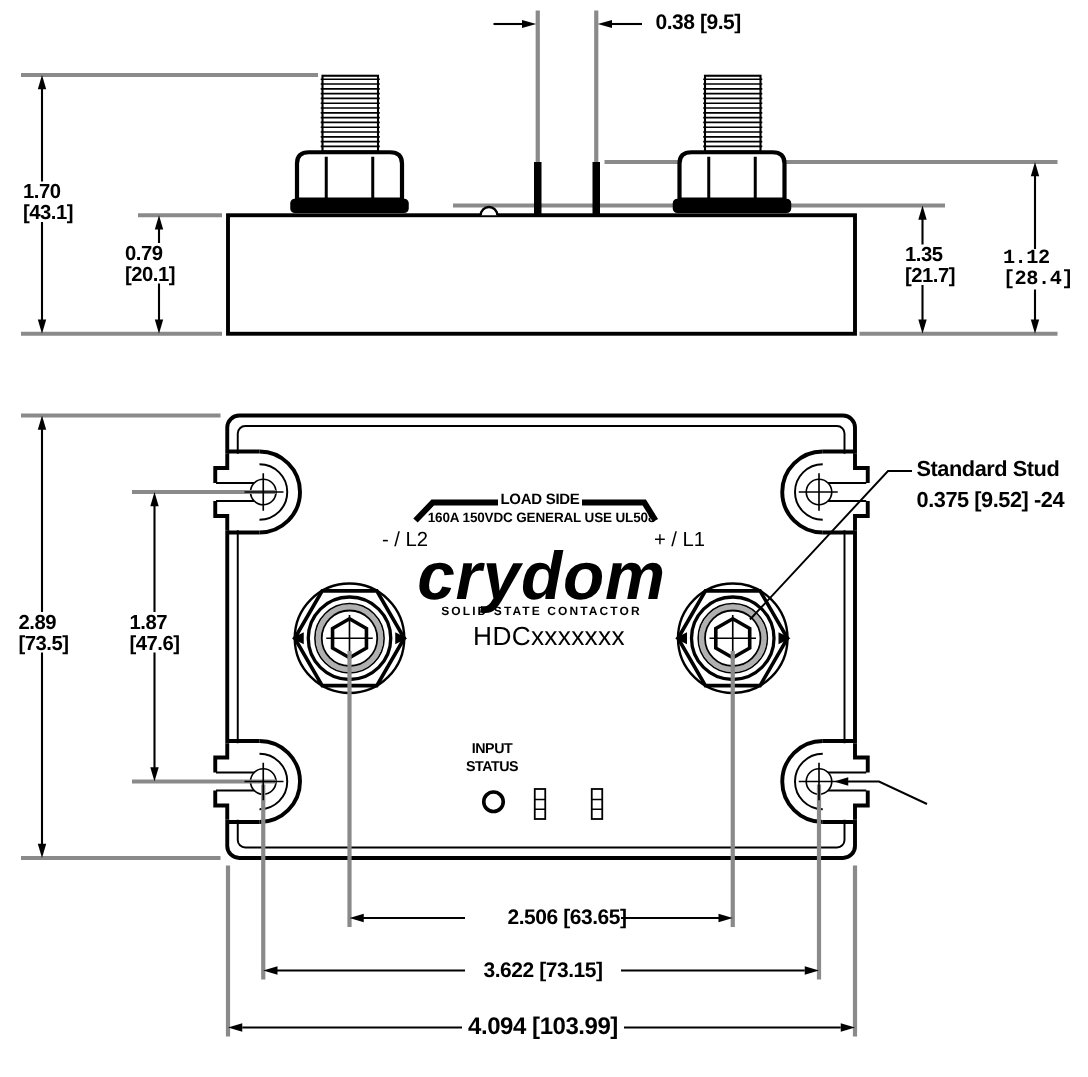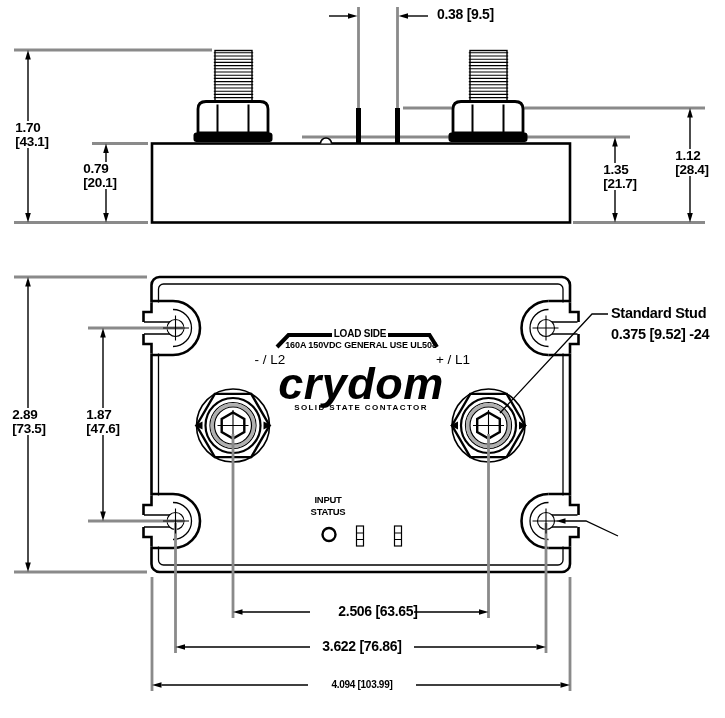--- a/index.html
+++ b/index.html
@@ -216,43 +216,44 @@
   </div>
   <div class="t dim stack" style="left:100px;top:162px;">
     <div>0.79</div>
     <div>[20.1]</div>
   </div>
   <div class="t dim" style="left:437px;top:8px;font-size:14px;">0.38 [9.5]</div>
   <div class="t dim stack" style="left:620px;top:163px;">
     <div>1.35</div>
     <div>[21.7]</div>
   </div>
-  <div class="t dim stack" style="left:692px;top:149px;">
+  <div class="t dim stack" style="left:692px;top:166px;font-family:Liberation Mono, monospace;">
     <div>1.12</div>
     <div>[28.4]</div>
   </div>
 
   <div class="t dim stack" style="left:29px;top:408px;">
     <div>2.89</div>
     <div>[73.5]</div>
   </div>
   <div class="t dim stack" style="left:103px;top:408px;">
     <div>1.87</div>
     <div>[47.6]</div>
   </div>
   <div class="t dim ctr" style="left:378px;top:605px;font-size:14px;">2.506 [63.65]</div>
-  <div class="t dim ctr" style="left:362px;top:640px;font-size:14px;">3.622 [76.86]</div>
-  <div class="t dim ctr" style="left:362px;top:678px;font-size:10px;">4.094 [103.99]</div>
+  <div class="t dim ctr" style="left:362px;top:640px;font-size:14px;">3.622 [73.15]</div>
+  <div class="t dim ctr" style="left:362px;top:678px;font-size:16px;">4.094 [103.99]</div>
 
   <div class="t loadside ctr" style="left:360px;top:328px;">LOAD SIDE</div>
   <div class="t rating ctr" style="left:361px;top:339.5px;">160A 150VDC GENERAL USE UL508</div>
   <div class="t term ctr" style="left:270px;top:352px;">- / L2</div>
   <div class="t term ctr" style="left:453px;top:352px;">+ / L1</div>
   <div class="t brand ctr" style="left:361px;top:361px;">crydom</div>
   <div class="t product ctr" style="left:361px;top:403px;">SOLID STATE CONTACTOR</div>
+  <div class="t model ctr" style="left:366px;top:414px;">HDCxxxxxxx</div>
   <div class="t instat ctr" style="left:328px;top:494px;">
     <div>INPUT</div>
     <div>STATUS</div>
   </div>
 
   <div class="t callout" style="left:611px;top:303px;">
     <div>Standard Stud</div>
     <div>0.375 [9.52] -24</div>
   </div>
 

